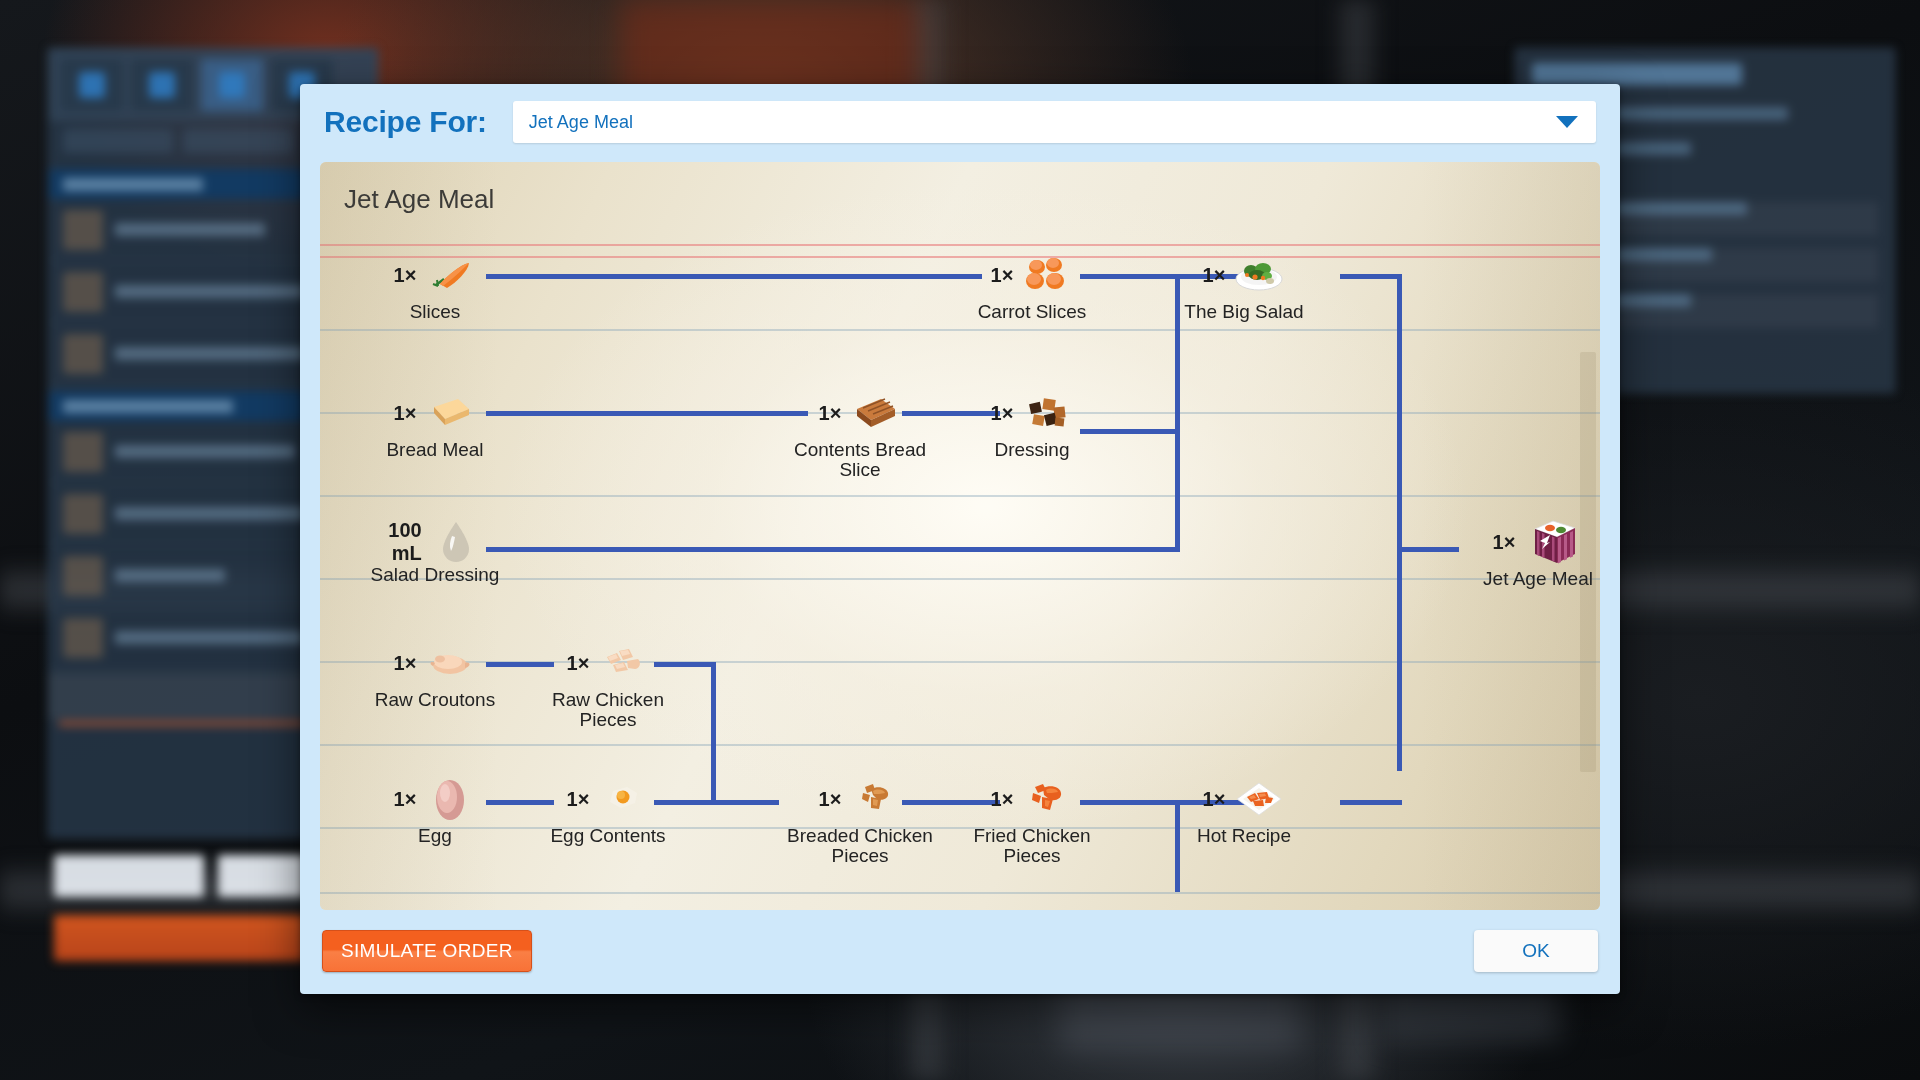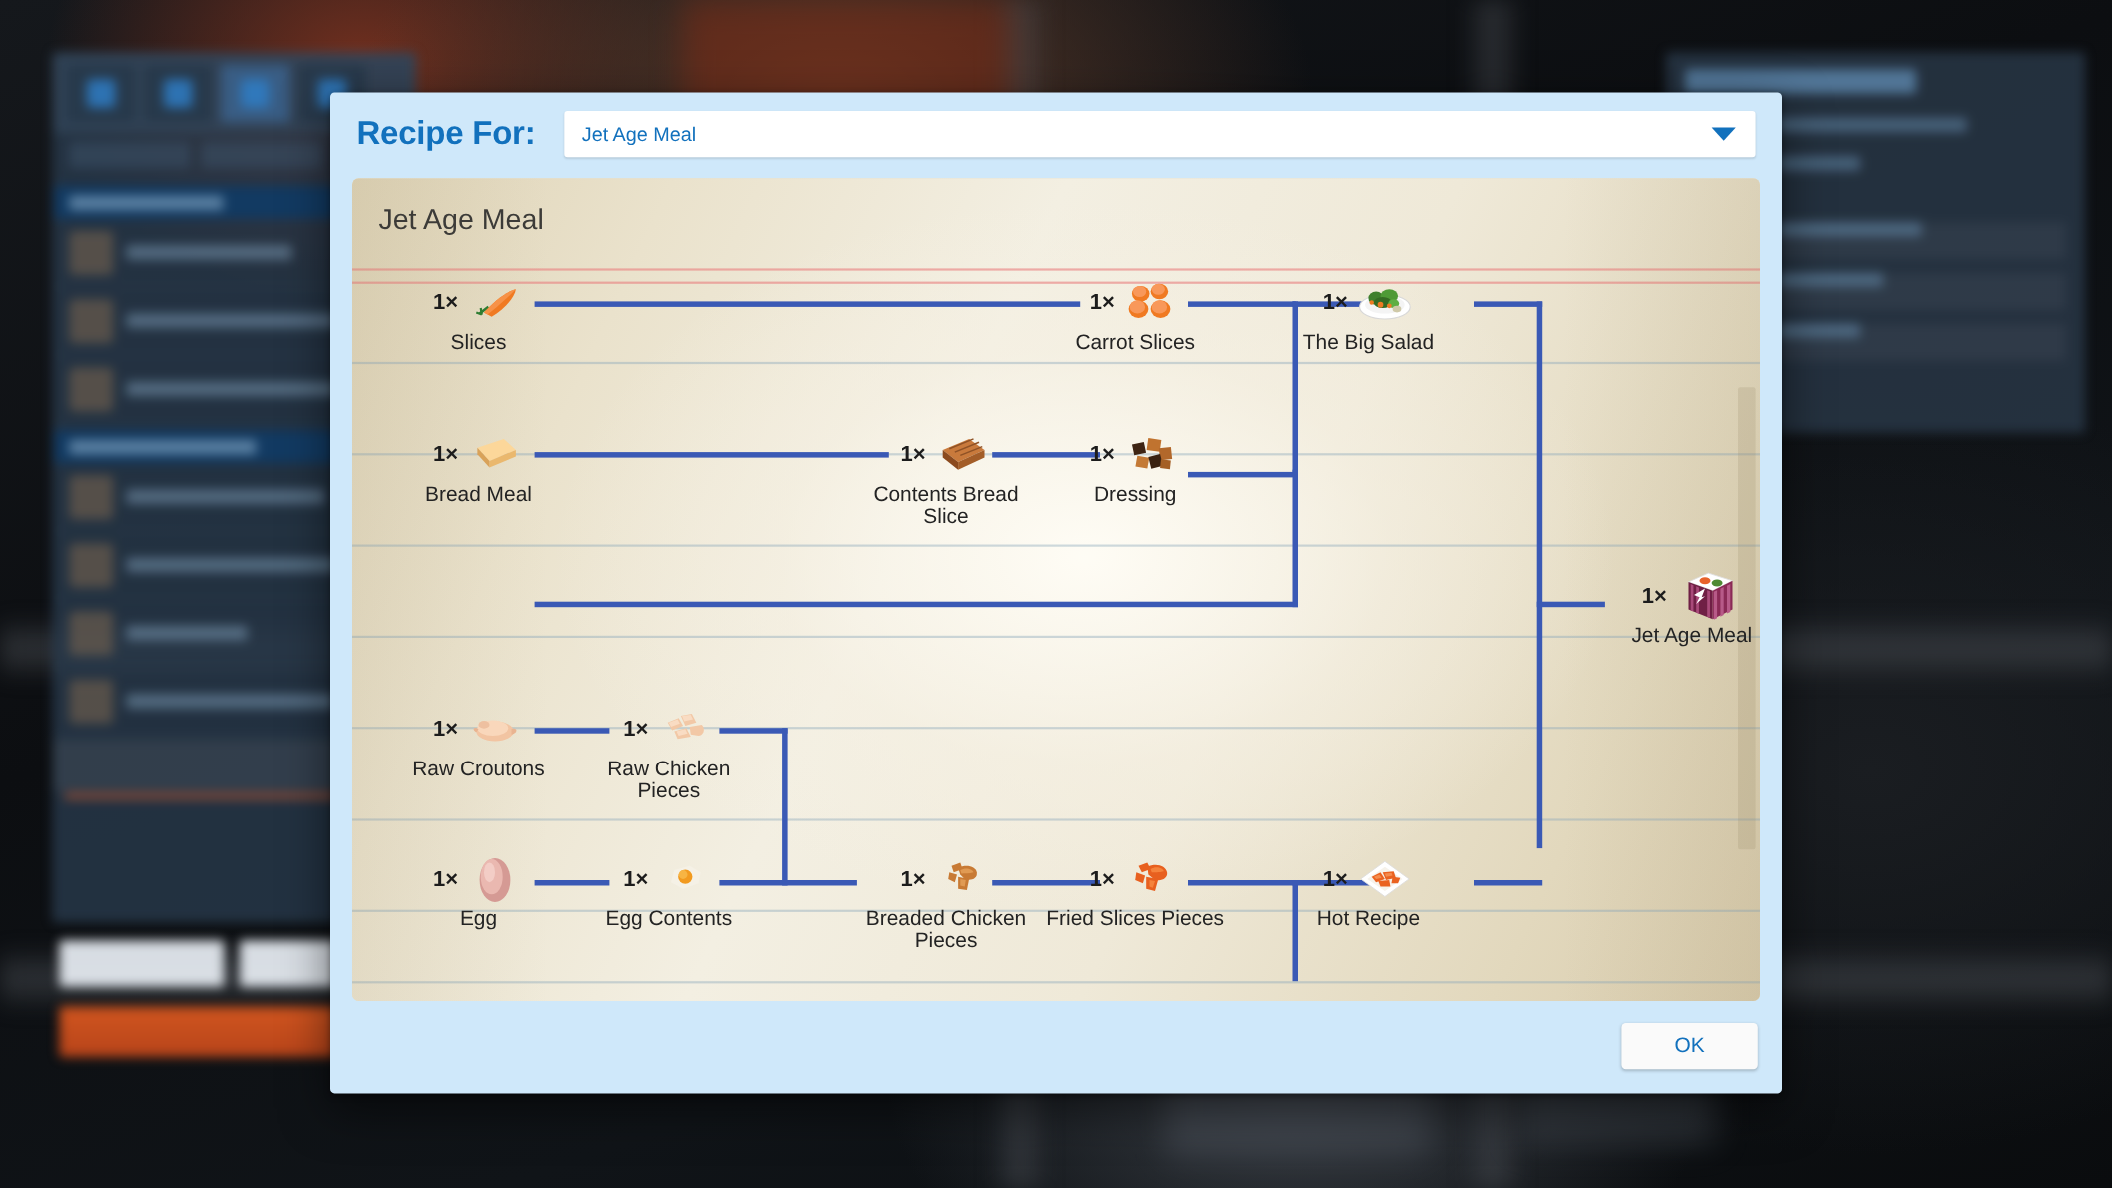--- a/index.html
+++ b/index.html
@@ -510,20 +510,33 @@
                   <rect x="12" y="26" width="11" height="10" fill="#c47a36" transform="rotate(10 17 31)"></rect>
                   <rect x="24" y="25" width="11" height="11" fill="#3a2211" transform="rotate(-14 29 30)"></rect>
                   <rect x="34" y="29" width="9" height="8" fill="#a45f25" transform="rotate(6 38 33)"></rect>
                 </g>
               </svg>
           </div>
         </div>
         <div class="label">Dressing</div>
       </div>
 
+      <div class="node" style="left:115px; top:355px;">
+        <div class="topline">
+          <div class="qty" style="line-height:1.15;">100
+mL</div>
+          <div class="icon">
+            <svg viewBox="0 0 52 48">
+                <path d="M26 4 C26 4, 39 22, 39 31 A13 13 0 0 1 13 31 C13 22, 26 4, 26 4 Z" fill="#cdc6b5"></path>
+                <path d="M22 18 C20 23, 19 28, 21 33 C23 30, 24 24, 25 19 Z" fill="#ffffff" opacity=".85"></path>
+              </svg>
+          </div>
+        </div>
+        <div class="label" style="margin-top:-2px;">Salad Dressing</div>
+      </div>
 
       <div class="node" style="left:1218px; top:355px;">
         <div class="topline">
           <div class="qty">1×</div>
           <div class="icon" style="width:60px;height:58px;">
             <svg viewBox="0 0 60 58">
               <g>
                 <path d="M12 16 L30 8 L52 15 L34 24 Z" fill="#ffffff" stroke="#ddd" stroke-width=".8"></path>
                 <g>
                     <ellipse cx="27" cy="15" rx="5" ry="3.2" fill="#e8622a"></ellipse>
@@ -649,21 +662,21 @@
                   <path d="M21 22 L32 24 L29 35 L21 33 Z"></path>
                   <path d="M12 18 L20 21 L18 28 L11 25 Z"></path>
                 </g>
                 <g fill="#f5833c">
                   <path d="M25 15 C30 12, 36 14, 37 17 C33 18, 28 18, 26 18 Z"></path>
                   <path d="M24 25 L29 26 L27 32 L24 31 Z"></path>
                 </g>
               </svg>
           </div>
         </div>
-        <div class="label">Fried Slices Pieces</div>
+        <div class="label">Fried Chicken Pieces</div>
       </div>
 
       <div class="node" style="left:924px; top:612px;">
         <div class="topline">
           <div class="qty">1×</div>
           <div class="icon">
             <svg viewBox="0 0 52 48">
                 <g>
                   <path d="M26 8 L48 24 L26 40 L4 24 Z" fill="#ffffff" stroke="#ddd" stroke-width=".8"></path>
                   <path d="M26 13 L42 24 L26 35 L10 24 Z" fill="#f6f2ea"></path>
@@ -680,15 +693,16 @@
                 </g>
               </svg>
           </div>
         </div>
         <div class="label">Hot Recipe</div>
       </div>
 
     </div>
   </div>
 
+  <div id="simulate-order-button">SIMULATE ORDER</div>
   <div id="ok-button">OK</div>
 
 </div>
 
 </body></html>

